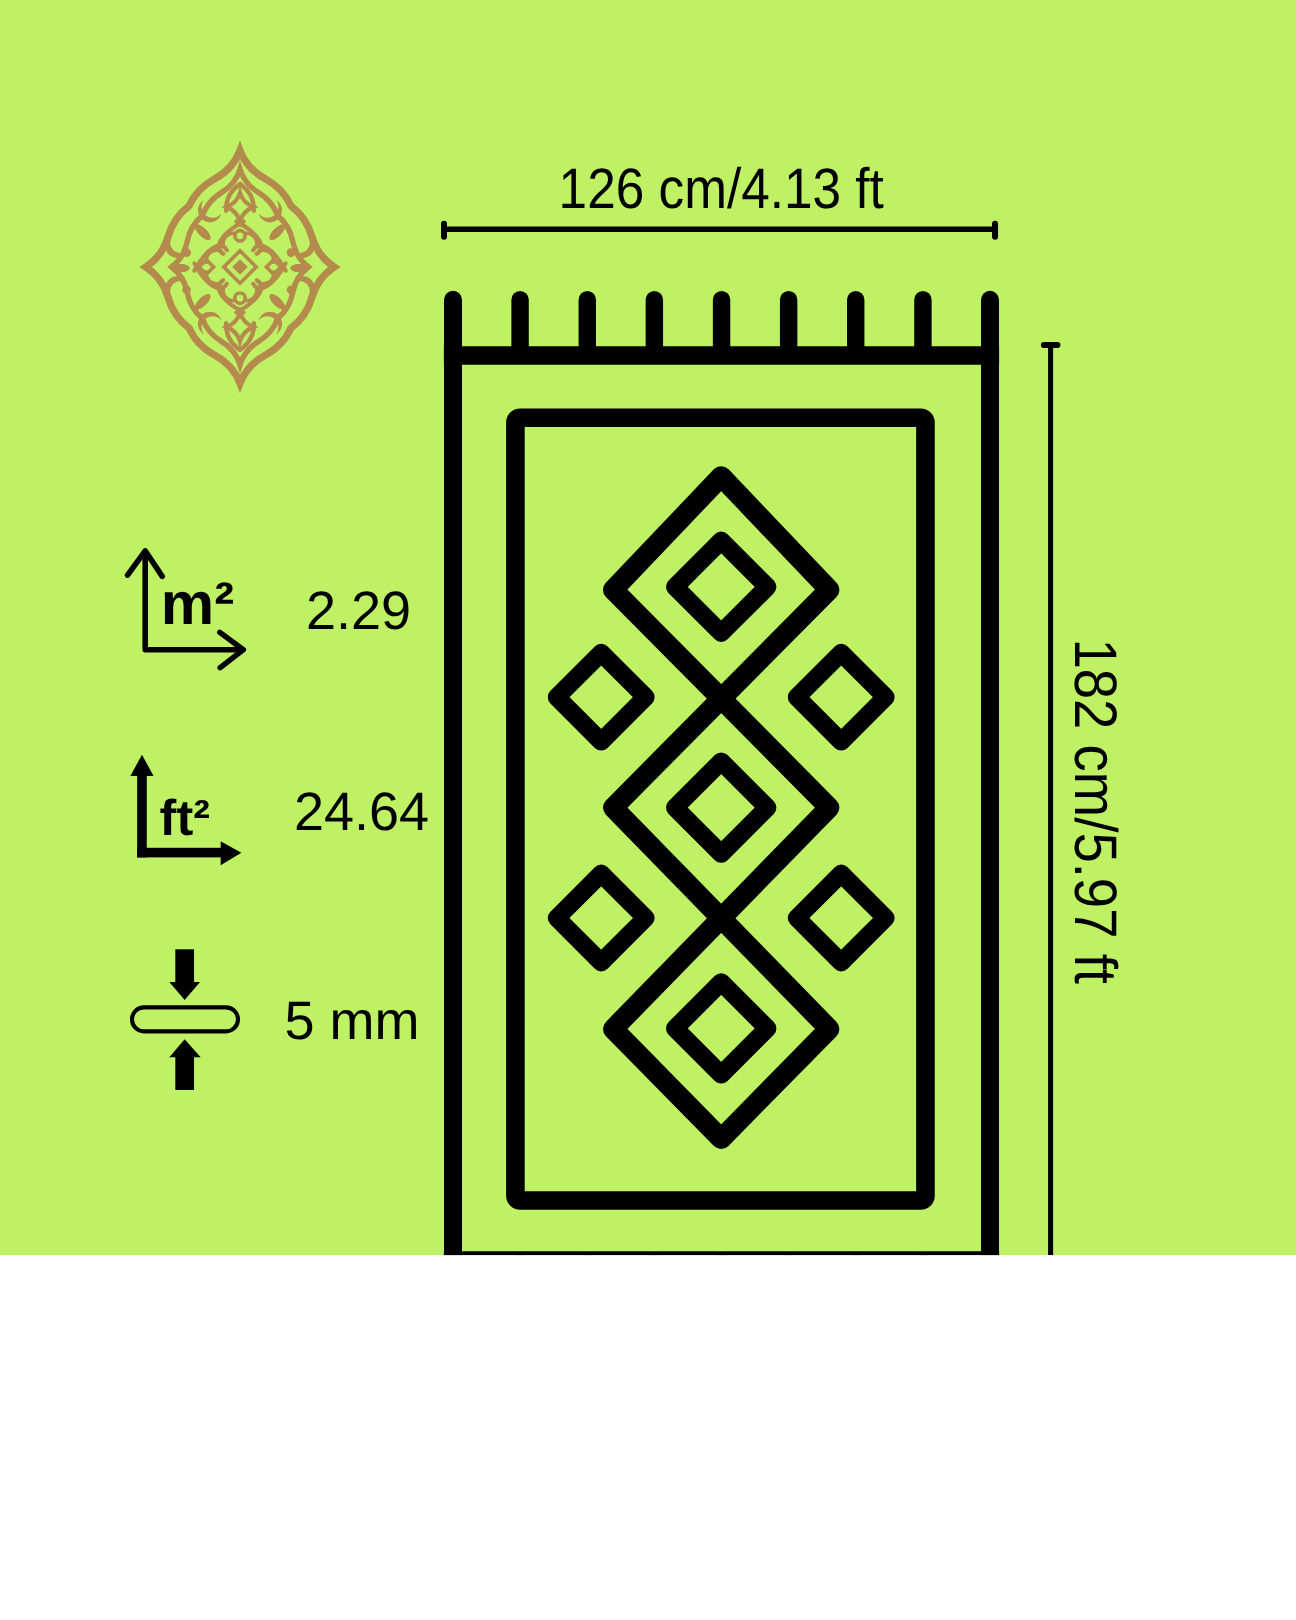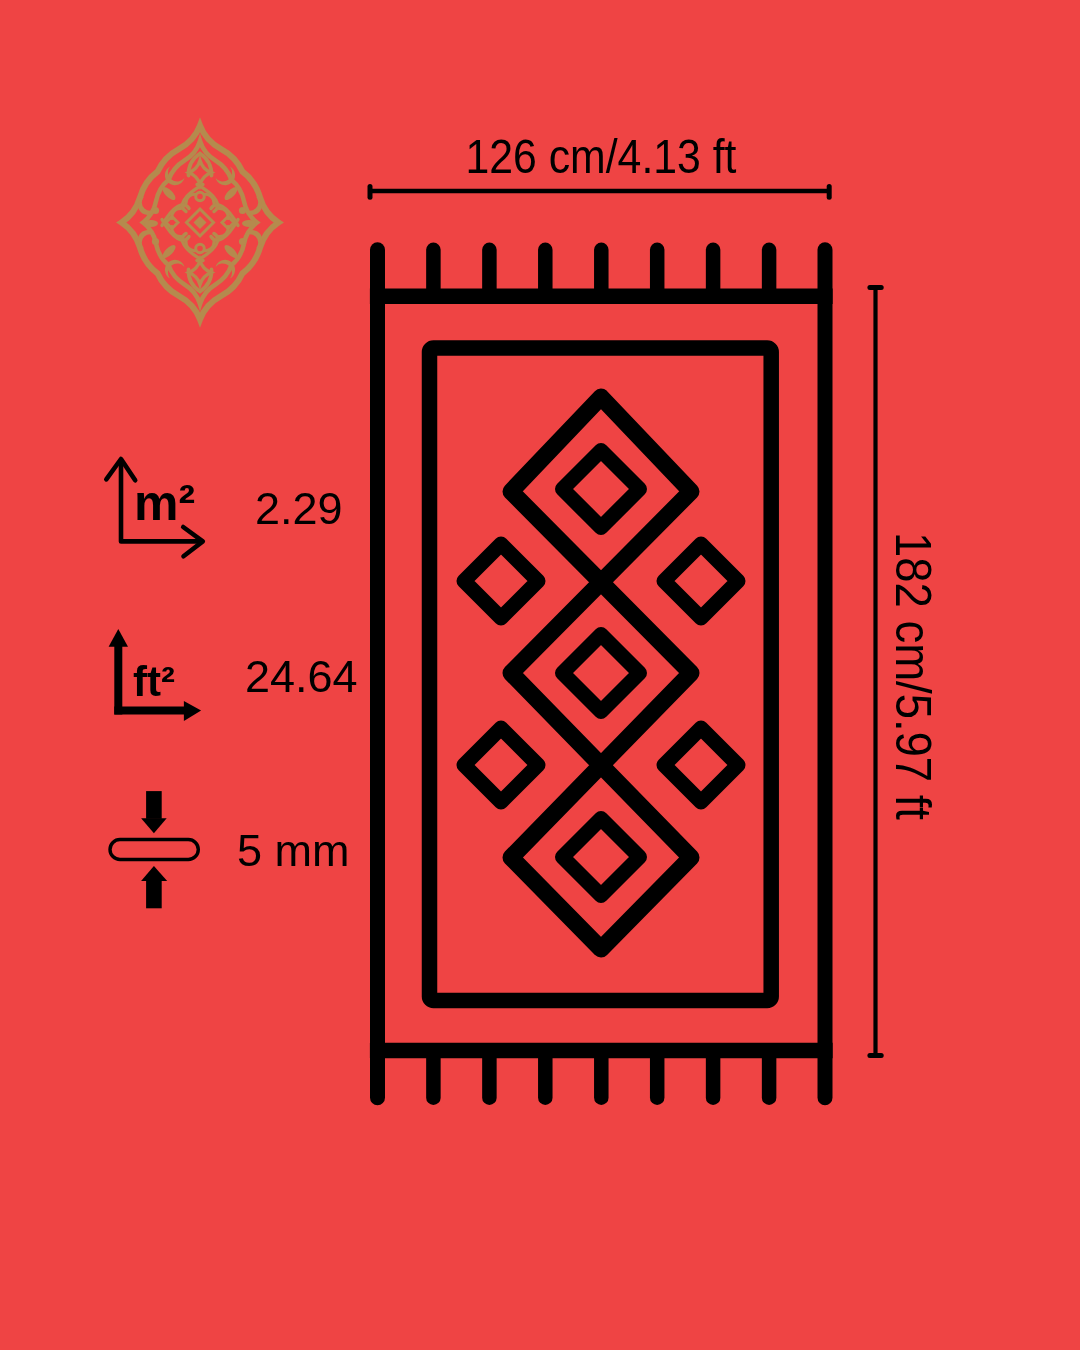--- a/index.html
+++ b/index.html
@@ -1,16 +1,16 @@
 <!DOCTYPE html>
 <html><head>
 <meta charset="utf-8">
 <style>
   html,body{margin:0;padding:0;background:#fff;}
-  #page{position:relative;width:1080px;height:1350px;background:#ef4444;overflow:hidden;
+  #page{position:relative;width:1080px;height:1046px;background:#bef264;overflow:hidden;
         font-family:"Liberation Sans", sans-serif;}
   svg{position:absolute;left:0;top:0;}
 </style>
 </head>
 <body>
 <div id="page">
 <svg width="1080" height="1350" viewBox="0 0 1080 1350">
 
   <g stroke="#000" fill="none">
 

